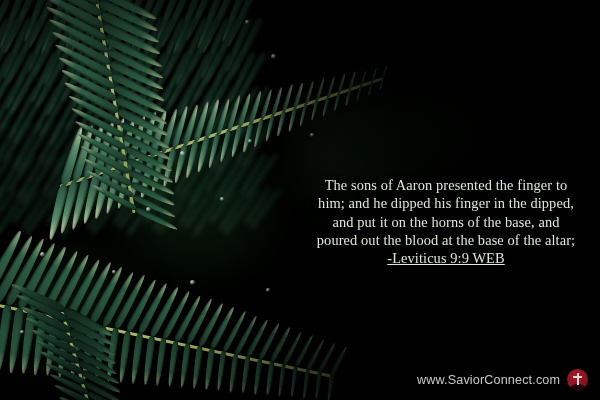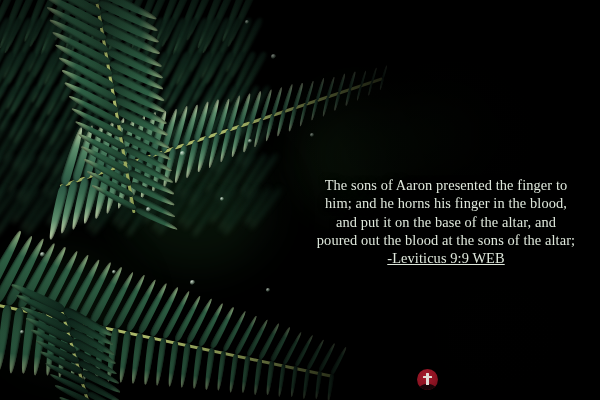--- a/index.html
+++ b/index.html
@@ -541,27 +541,28 @@
         <div class="pinna dark" style="left: 25.8151px; top: 83.053px; width: 6.12px; height: 38.88px; transform-origin: 50% 0%; transform: translate(-50%, 0px) rotate(-62deg);"></div>
         <div class="pinna dark" style="left: 28.792px; top: 93.4346px; width: 5.8225px; height: 39.73px; transform-origin: 50% 0%; transform: translate(-50%, 0px) rotate(116deg);"></div>
         <div class="pinna dark" style="left: 31.7688px; top: 103.816px; width: 5.525px; height: 37.7px; transform-origin: 50% 0%; transform: translate(-50%, 0px) rotate(116deg);"></div>
       </div>
 
     <div class="vignette"></div>
   </div>
 
   <div class="verse-block">
     <span class="verse-line">The sons of Aaron presented the finger to</span>
-    <span class="verse-line">him; and he horns his finger in the blood,</span>
-    <span class="verse-line">and put it on the base of the altar, and</span>
-    <span class="verse-line">poured out the blood at the sons of the altar;</span>
+    <span class="verse-line">him; and he dipped his finger in the dipped,</span>
+    <span class="verse-line">and put it on the horns of the base, and</span>
+    <span class="verse-line">poured out the blood at the base of the altar;</span>
     <span class="verse-ref">-Leviticus 9:9 WEB</span>
   </div>
 
   <div class="watermark">
+    <span class="watermark-text">www.SaviorConnect.com</span>
     <span class="logo-badge">
       <span class="logo-hill"></span>
       <span class="logo-cross-v"></span>
       <span class="logo-cross-h"></span>
     </span>
   </div>
 
 </div>
 
 </body></html>

